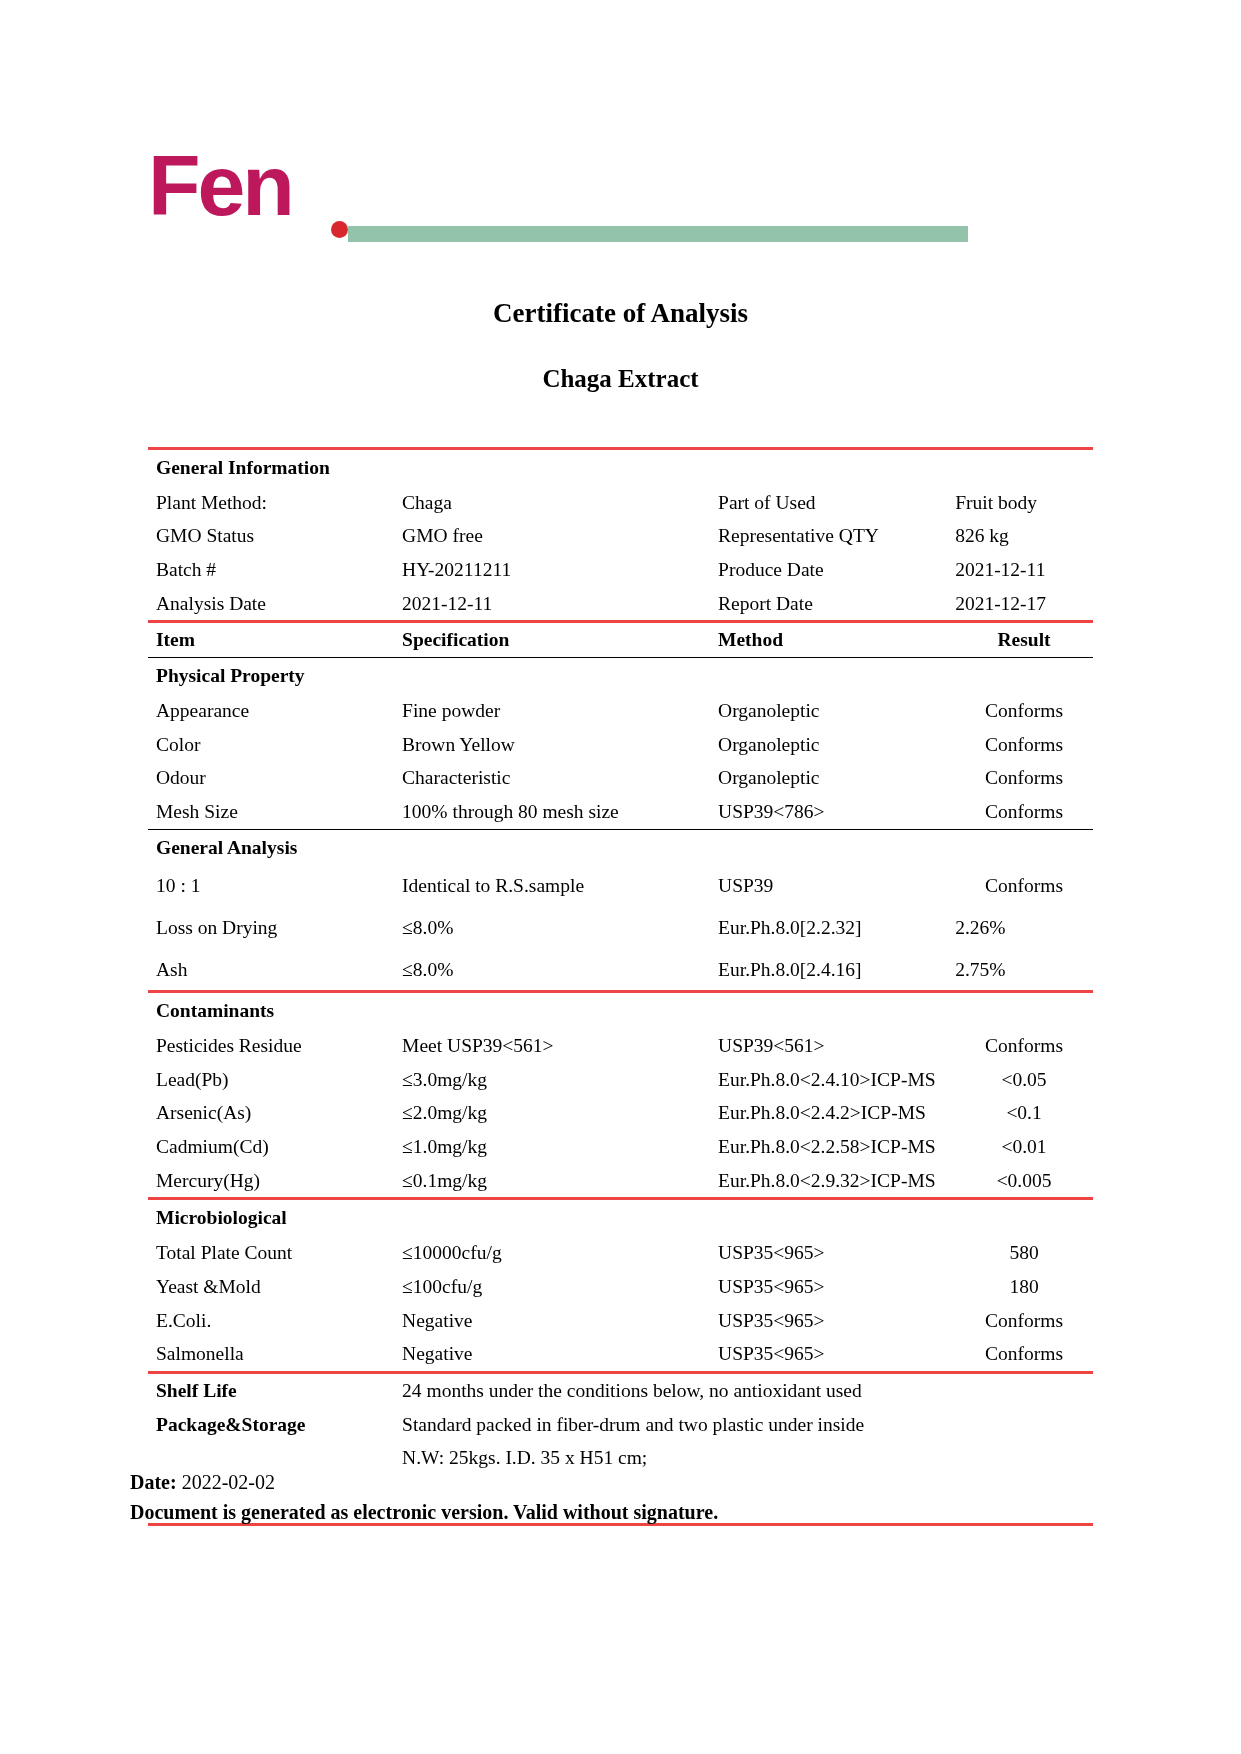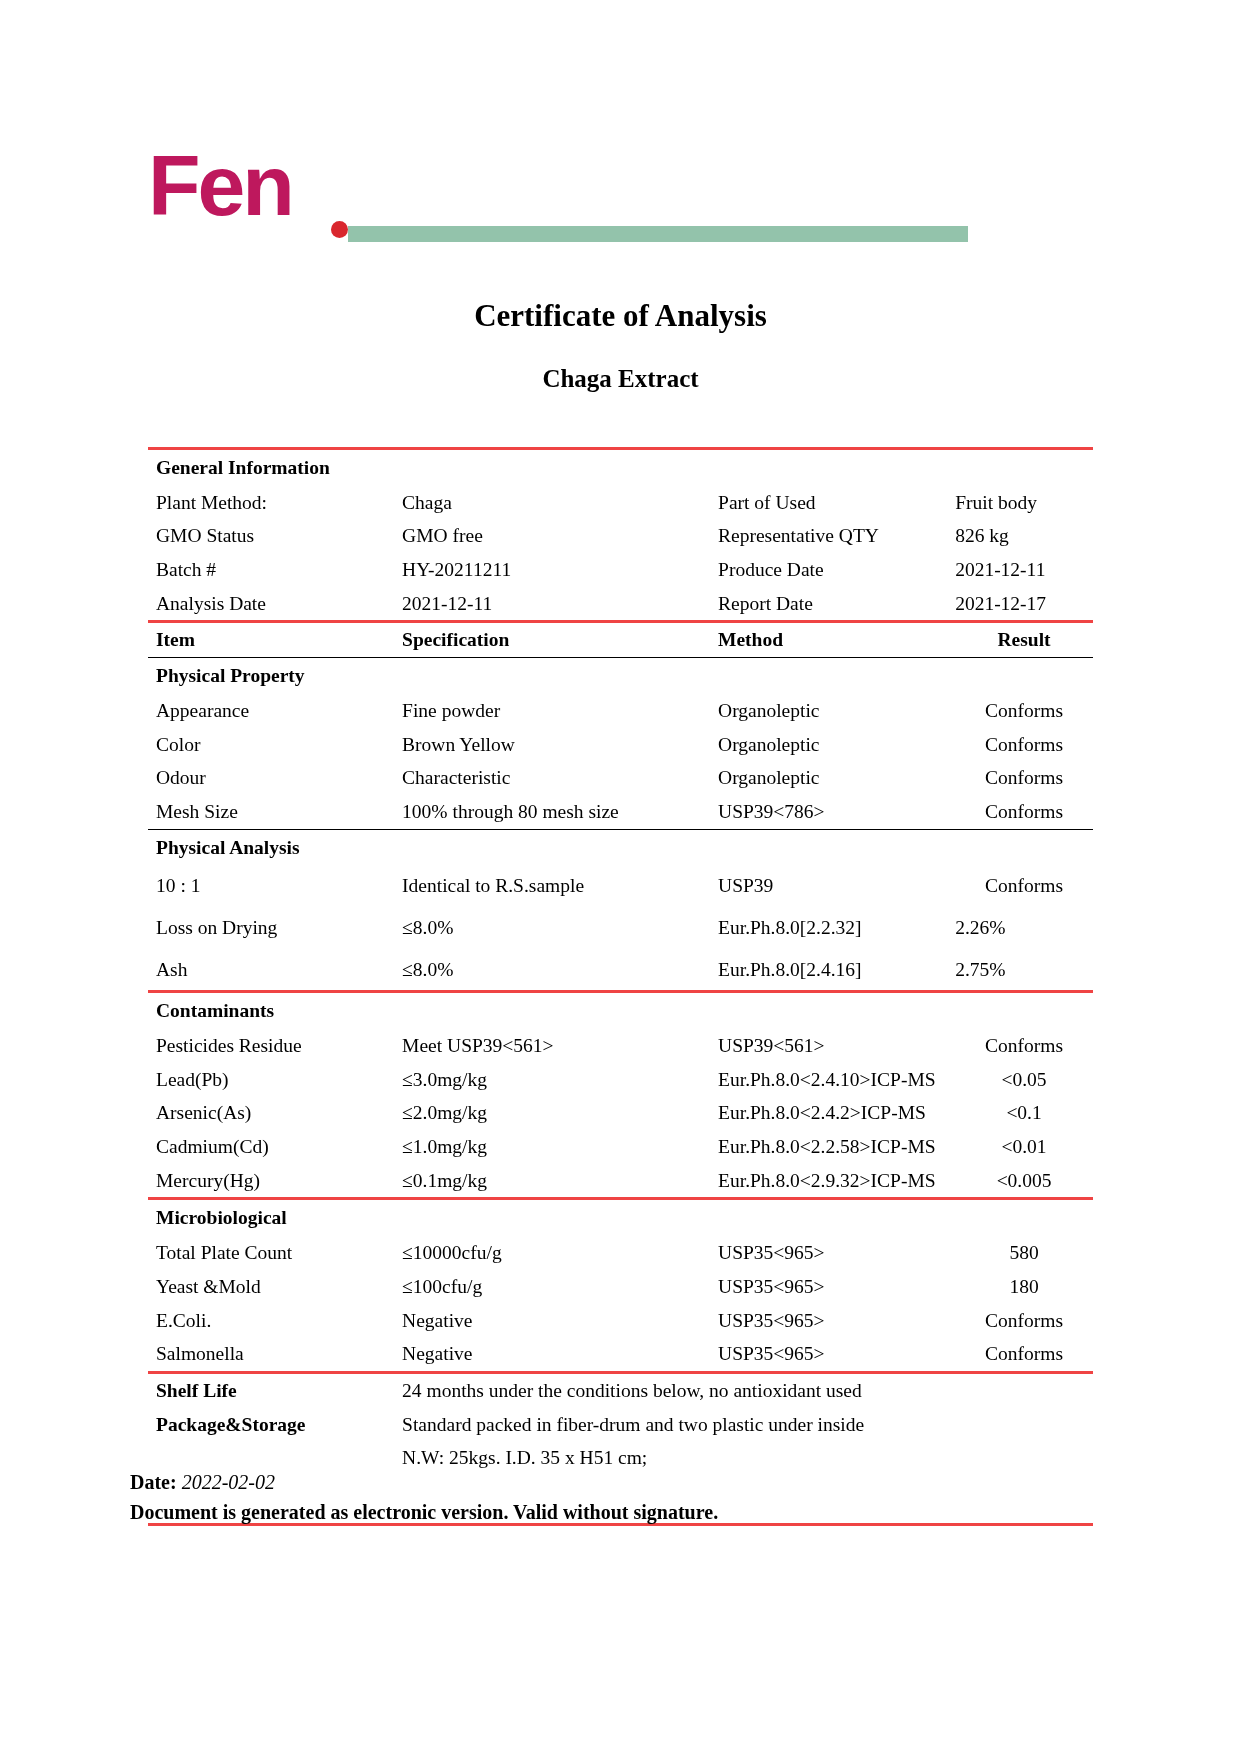--- a/index.html
+++ b/index.html
@@ -58,21 +58,21 @@
     background: #93c3ab;
   }
 
   
   .doc-title {
     position: absolute;
     left: 0;
     top: 298px;
     width: 1241px;
     text-align: center;
-    font-size: 31px;
+    font-size: 27px;
     font-weight: bold;
   }
   .doc-subtitle {
     position: absolute;
     left: 0;
     top: 365px;
     width: 1241px;
     text-align: center;
     font-size: 25px;
     font-weight: bold;
@@ -121,21 +121,21 @@
   
   .footer {
     position: absolute;
     left: 130px;
     top: 1467px;
     width: 1000px;
     font-size: 20px;
     font-weight: bold;
     line-height: 1.5;
   }
-  .footer .date-val { font-weight: normal; font-style: italic; }
+  .footer .date-val { font-weight: normal; }
 </style>
 </head>
 <body>
 
 <div class="page">
 
   <div class="logo-block">
     <div class="logo-text">Fen</div>
     <div class="logo-dot"></div>
     <div class="logo-bar"></div>
@@ -210,21 +210,21 @@
         <td class="c4 res-center">Conforms</td>
       </tr>
       <tr>
         <td class="c1">Mesh Size</td>
         <td class="c2">100% through 80 mesh size</td>
         <td class="c3">USP39&lt;786&gt;</td>
         <td class="c4 res-center">Conforms</td>
       </tr>
 
       <tr class="sec-title rule-top-thin">
-        <td class="c1">Physical Analysis</td>
+        <td class="c1">General Analysis</td>
         <td class="c2"></td>
         <td class="c3"></td>
         <td class="c4"></td>
       </tr>
       <tr class="spaced">
         <td class="c1">10 : 1</td>
         <td class="c2">Identical to R.S.sample</td>
         <td class="c3">USP39</td>
         <td class="c4 res-center">Conforms</td>
       </tr>

